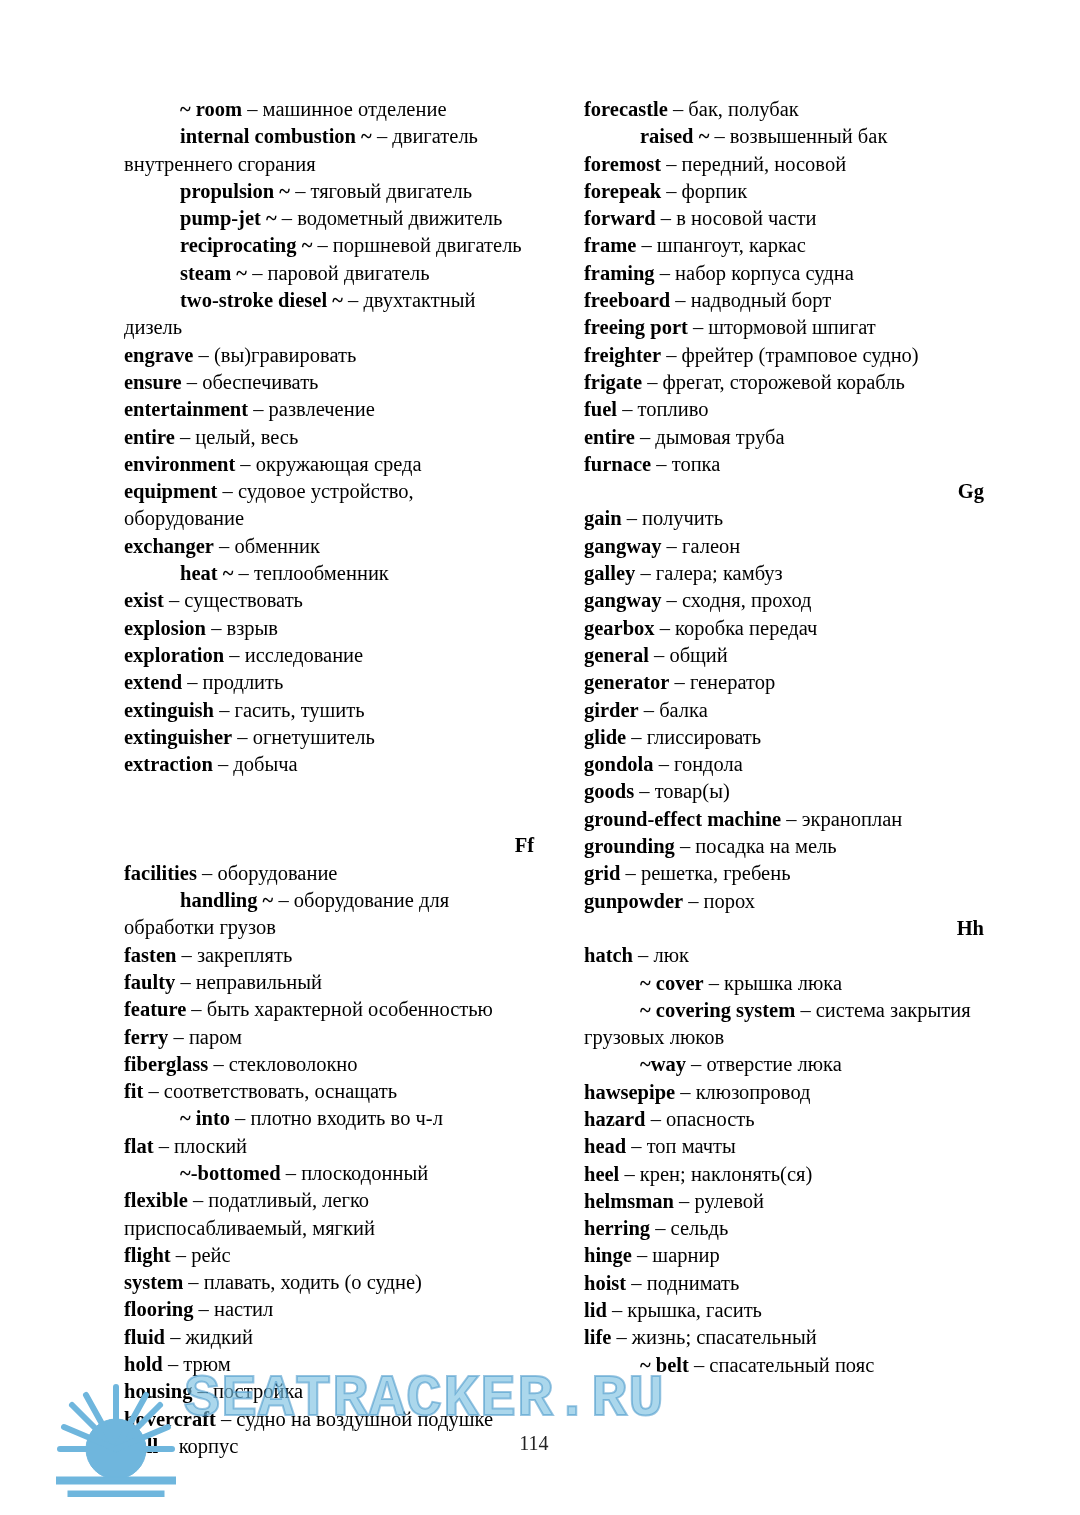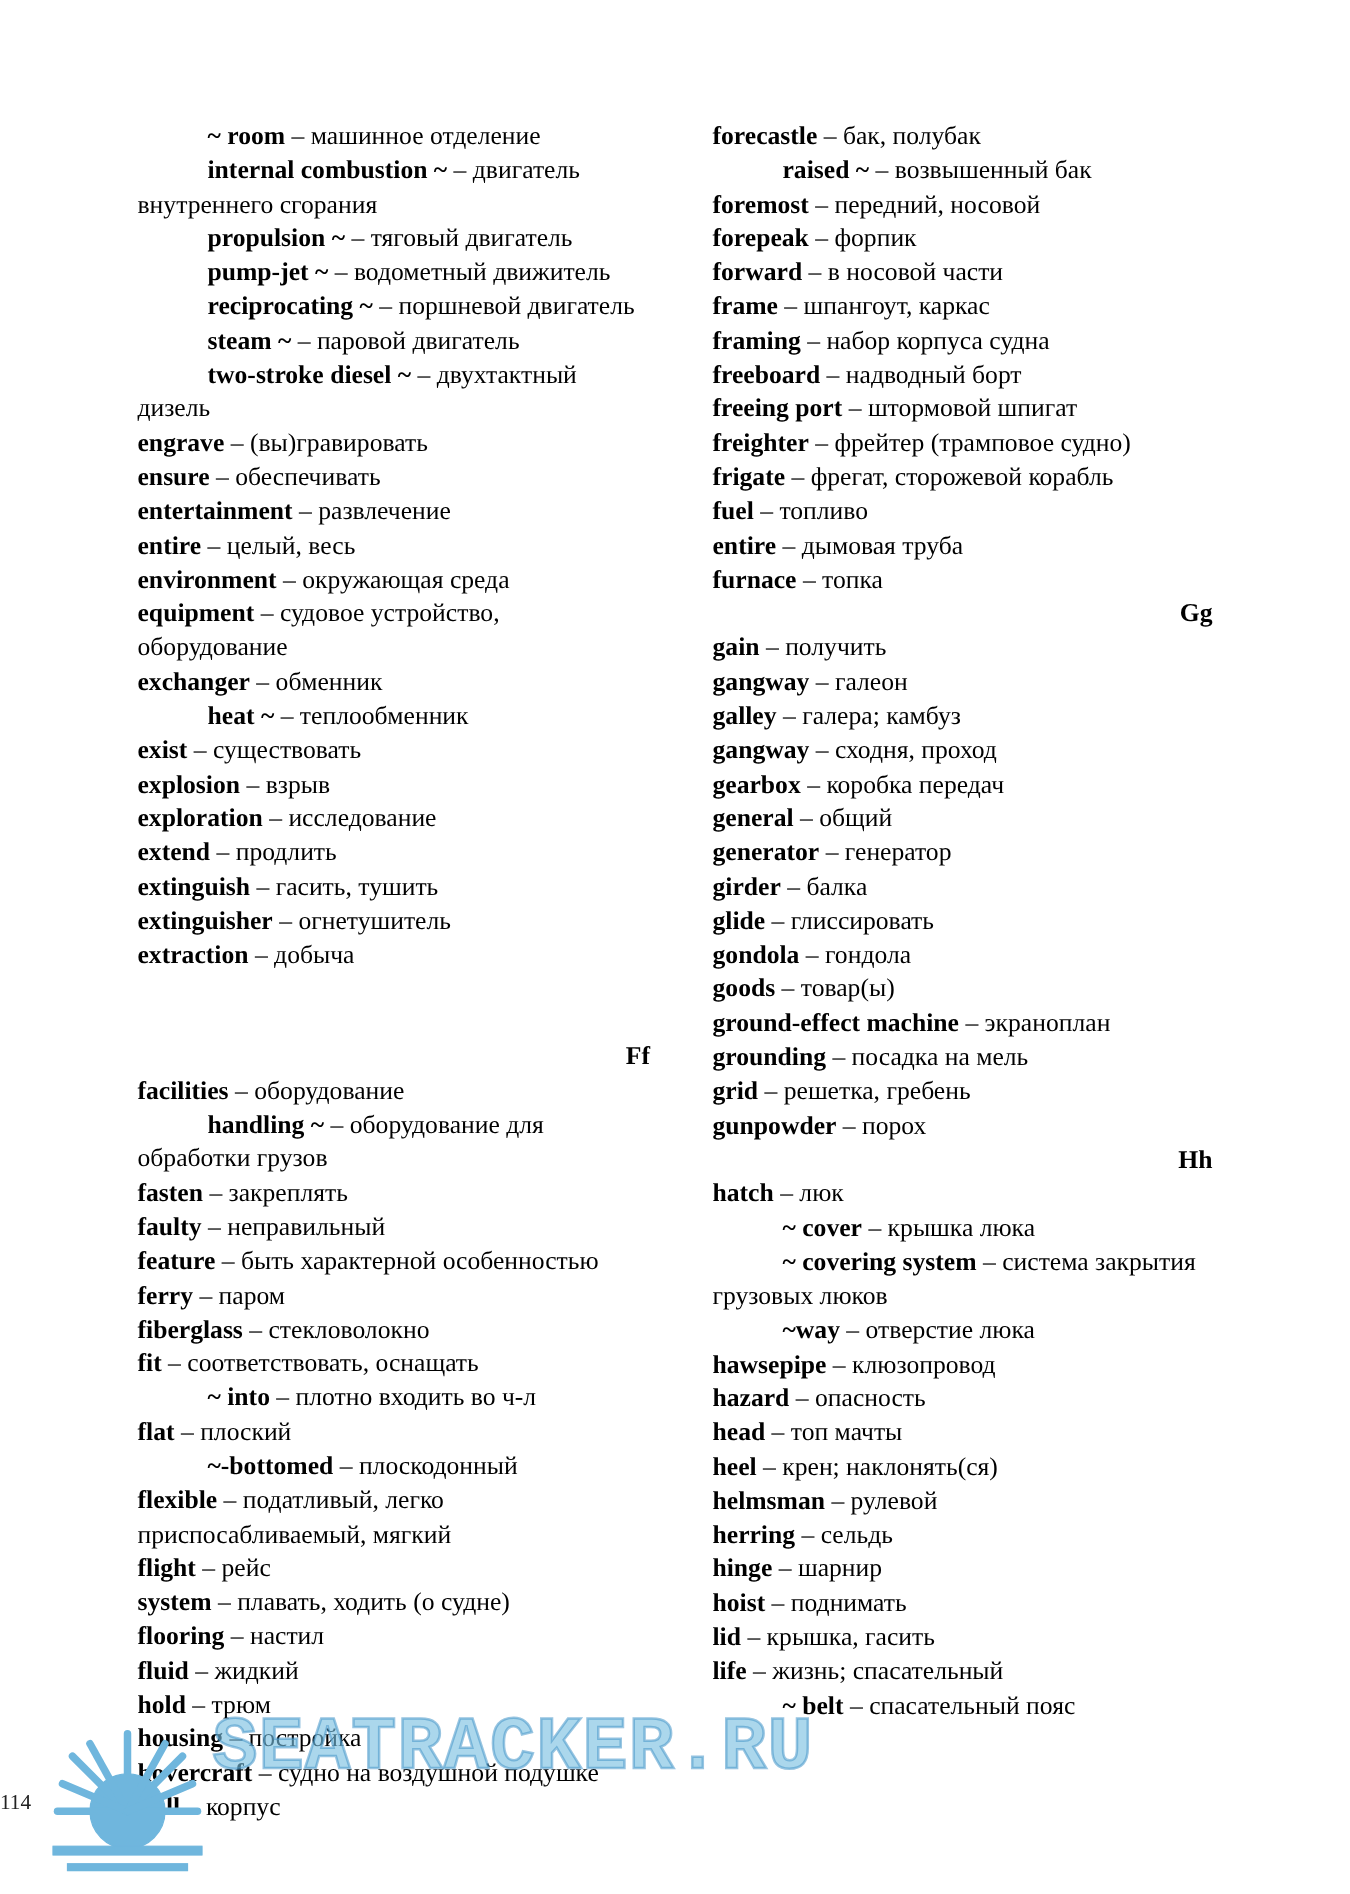--- a/index.html
+++ b/index.html
@@ -10,21 +10,21 @@
   body {
     width: 1080px;
     height: 1515px;
     position: relative;
     font-family: "Liberation Serif", "DejaVu Serif", serif;
     color: #000000;
     overflow: hidden;
   }
   #page {
     position: absolute;
-    left: 0; top: 0;
+    left: 14px; top: 0;
     width: 1004px;
     height: 1515px;
     padding-left: 36px;
   }
   .columns {
     position: absolute;
     left: 110px;
     top: 96px;
     width: 860px;
     display: flex;
@@ -62,21 +62,22 @@
     text-align: right;
     margin: 0;
   }
   .spacer-lg { height: 54px; }
 
   .page-number {
     position: absolute;
     left: 0;
     right: 0;
     top: 1432px;
-    font-size: 17px;
+    text-align: center;
+    font-size: 20px;
     font-family: "Liberation Serif", serif;
     color: #222;
   }
 
   
   .watermark {
     position: absolute;
     left: 0;
     top: 1355px;
     width: 1080px;

